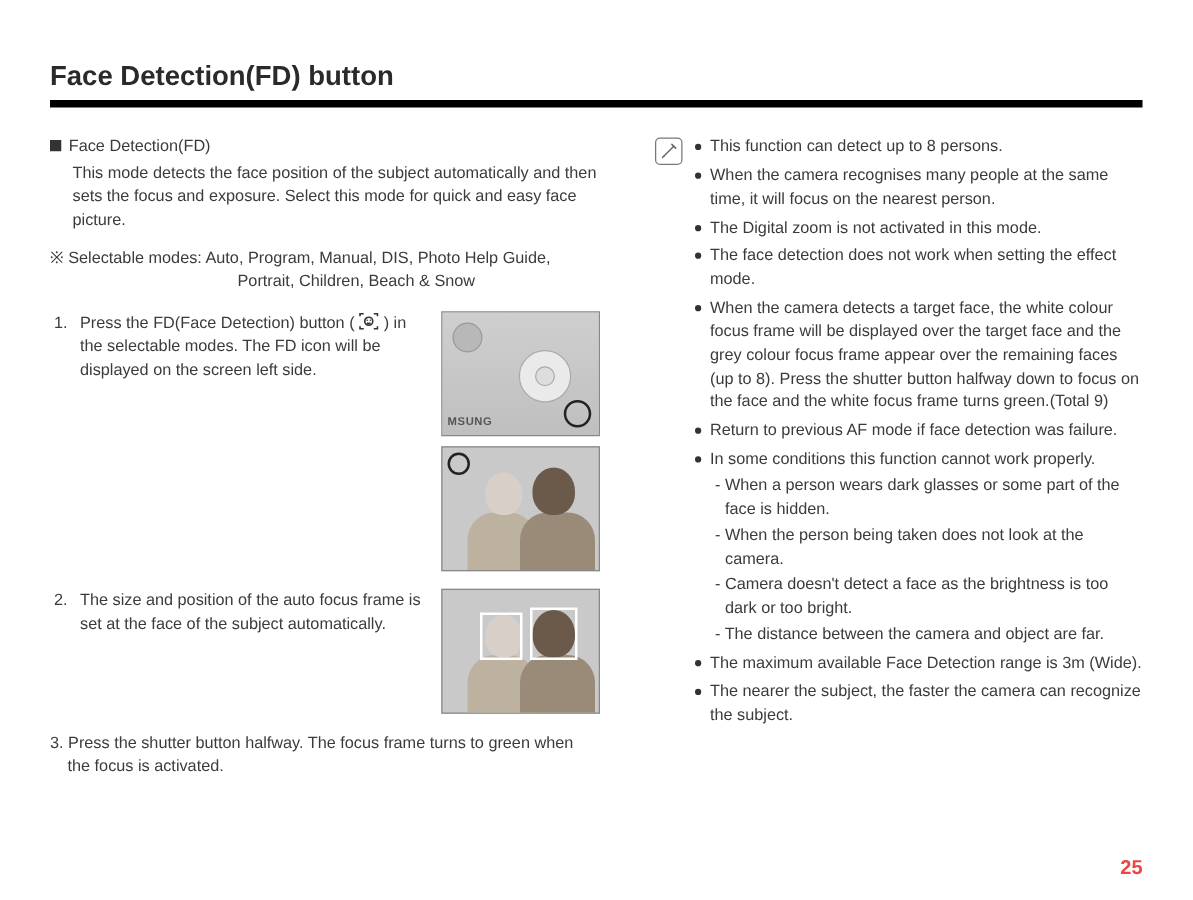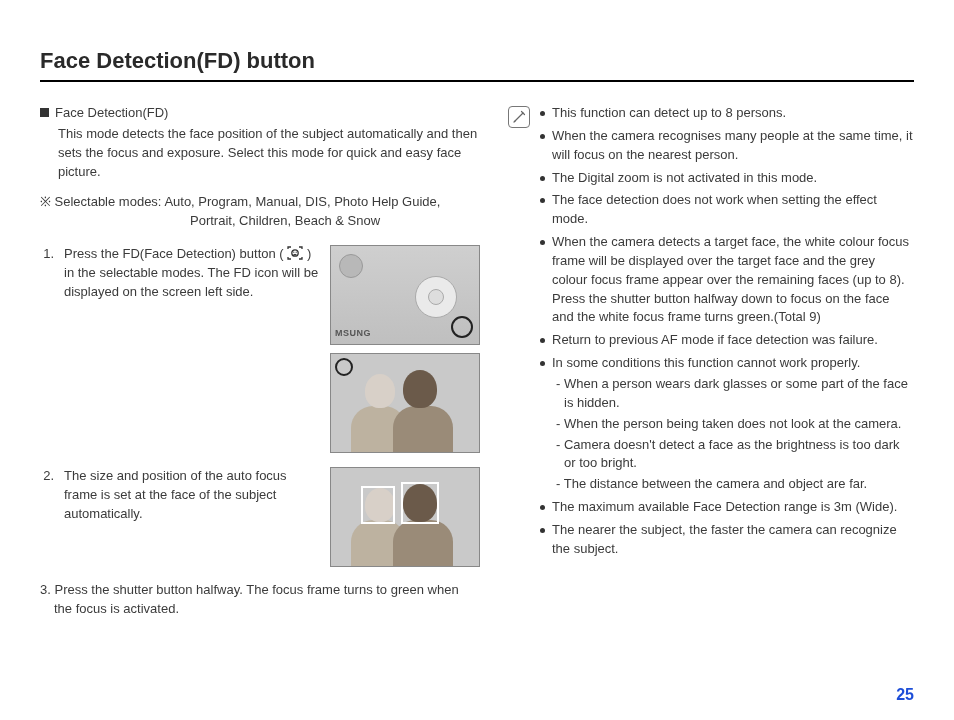--- a/index.html
+++ b/index.html
@@ -1,34 +1,34 @@
 <!DOCTYPE html>
 <html><head>
 <meta charset="utf-8">
 <style>
   * { box-sizing: border-box; margin: 0; padding: 0; }
   html, body { width: 954px; height: 720px; background: #fff; font-family: Arial, Helvetica, sans-serif; color: #3b3b3b; }
   .page { padding: 48px 40px 20px 40px; position: relative; height: 100%; }
-  .title { font-size: 22px; font-weight: bold; border-bottom: 2px solid #000000; padding-bottom: 6px; margin-bottom: 22px; color: #2a2a2a; }
-  .cols { display: flex; gap: 28px; }
+  .title { font-size: 22px; font-weight: bold; border-bottom: 6px solid #000000; padding-bottom: 6px; margin-bottom: 22px; color: #2a2a2a; }
+  .cols { display: flex; gap: 44px; }
   .left { width: 440px; font-size: 13px; line-height: 1.45; }
   .right { flex: 1; font-size: 13px; line-height: 1.45; display: flex; gap: 8px; }
   .square { display:inline-block; width:9px; height:9px; background:#333; vertical-align: 0px; margin-right:6px; }
   .para-head { margin-bottom: 2px; }
   .indent { padding-left: 18px; }
   .sec { margin-bottom: 12px; }
   .star { font-family: inherit; }
   .modes-cont { margin-bottom: 14px; }
   .modes-line2 { padding-left: 150px; }
   .steps { }
   .step { display:flex; gap:10px; margin-bottom: 14px; align-items:flex-start; }
   .step .num { width: 14px; flex:0 0 14px; text-align:right; }
   .step .text { flex: 1; }
   .step .imgs { display:flex; flex-direction:column; gap:8px; }
-  .thumb { width: 150px; height: 100px; border:1px solid #888; background:#ddd; position:relative; overflow:hidden; }
+  .thumb { width: 127px; height: 100px; border:1px solid #888; background:#ddd; position:relative; overflow:hidden; }
   .thumb.cam { background: linear-gradient(#cfcfcf,#bfbfbf); }
   .thumb .brand { position:absolute; bottom:4px; left:4px; font-size:9px; font-weight:bold; color:#555; letter-spacing:0.5px; }
   .thumb .wheel { position:absolute; top:8px; left:8px; width:24px; height:24px; border-radius:50%; background:#b8b8b8; border:1px solid #999; }
   .thumb .dpad { position:absolute; top:30px; right:22px; width:42px; height:42px; border-radius:50%; background:#eaeaea; border:1px solid #aaa; }
   .thumb .dpad::before { content:""; position:absolute; inset:12px; border-radius:50%; background:#ddd; border:1px solid #aaa; }
   .thumb .ring { position:absolute; bottom:6px; right:6px; width:22px; height:22px; border:2px solid #222; border-radius:50%; }
   .thumb .ring2 { position:absolute; top:4px; left:4px; width:18px; height:18px; border:2px solid #222; border-radius:50%; }
   .thumb.people { background:#c9c9c9; }
   .thumb.people .head1 { position:absolute; left:34px; top:20px; width:30px; height:34px; background:#d8d0c8; border-radius:50% 50% 45% 45%; }
   .thumb.people .head2 { position:absolute; left:72px; top:16px; width:34px; height:38px; background:#6b5a4a; border-radius:50% 50% 45% 45%; }
@@ -37,21 +37,21 @@
   .thumb.people .fdframe { position:absolute; border:2px solid #fff; }
   .thumb.people .f1 { left:30px; top:18px; width:34px; height:38px; }
   .thumb.people .f2 { left:70px; top:14px; width:38px; height:42px; }
   .hanging-step { margin-bottom: 12px; padding-left: 14px; text-indent: -14px; }
   .note-icon { width:22px; height:22px; border:1.5px solid #777; border-radius:4px; display:flex; align-items:center; justify-content:center; flex:0 0 22px; margin-top:2px; }
   .note-icon svg { width:14px; height:14px; }
   ul.bullets { list-style:none; padding:0; }
   ul.bullets > li { position:relative; padding-left:14px; margin-bottom:4px; }
   ul.bullets > li::before { content:""; position:absolute; left:2px; top:7px; width:5px; height:5px; background:#333; border-radius:50%; }
   .subdash { padding-left:12px; text-indent:-8px; margin-top:2px; }
-  .pgnum { position:absolute; bottom:16px; right:40px; font-size:16px; font-weight:bold; color:#1d4ed8; }
+  .pgnum { position:absolute; bottom:16px; right:40px; font-size:16px; font-weight:bold; color:#ef4444; }
   .inline-icon { display:inline-block; width:16px; height:14px; vertical-align:-2px; }
   .inline-icon svg { width:16px; height:14px; }
 </style>
 </head>
 <body>
 
 <div class="page">
   <h1 class="title">Face Detection(FD) button</h1>
 
   <div class="cols">

